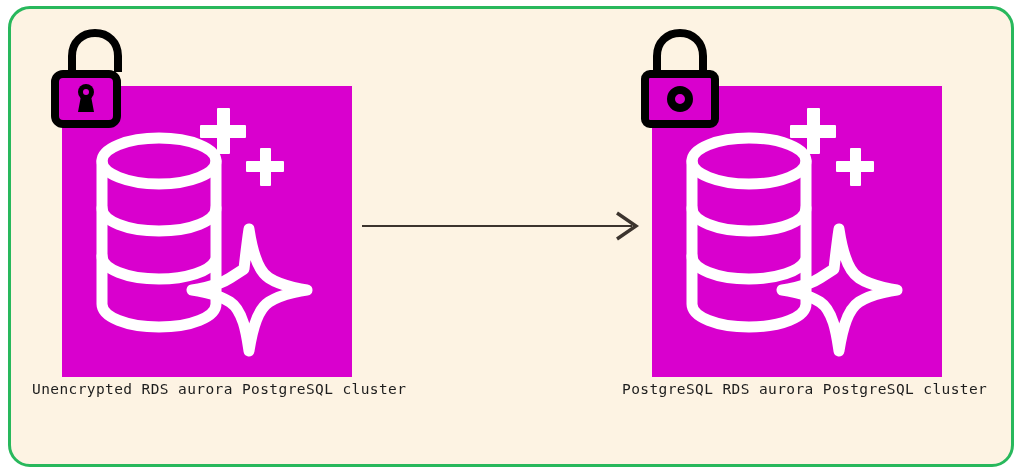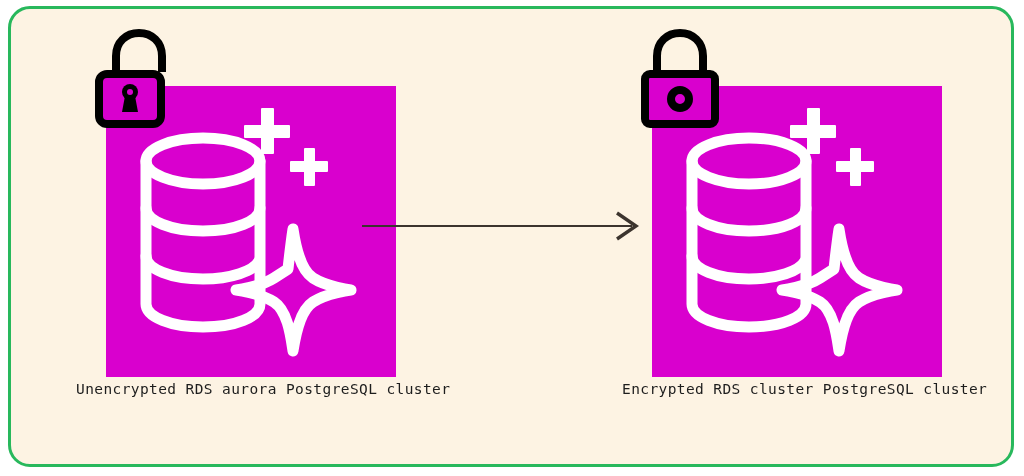--- a/index.html
+++ b/index.html
@@ -33,21 +33,21 @@
     background: #fdf3e3;
     border: 3px solid #28b85c;
     border-radius: 22px;
   }
 
   
   .node {
     position: absolute;
     width: 290px;
   }
-  #node-unencrypted { left: 62px; top: 86px; margin-left: 44px; }
+  #node-unencrypted { left: 62px; top: 86px; }
   #node-encrypted   { left: 652px; top: 86px; }
 
   .node-tile {
     position: relative;
     width: 290px;
     height: 291px;
     background: #d900ce;
   }
 
   .node-label {
@@ -179,16 +179,16 @@
         </g>
       </svg>
 
       <svg class="lock-badge" viewBox="0 0 84 100">
         <path d="M17 50 L17 28 C17 14 27 5 40 5 C53 5 63 14 63 28 L63 50" fill="none" stroke="#000000" stroke-width="8" stroke-linecap="butt"></path>
         <rect x="5" y="46" width="70" height="50" rx="5" fill="#d900ce" stroke="#000000" stroke-width="8"></rect>
         <circle cx="40" cy="71" r="9" fill="none" stroke="#000000" stroke-width="8"></circle>
       </svg>
 
     </div>
-    <div class="node-label">Encrypted RDS cluster PostgreSQL cluster</div>
+    <div class="node-label">PostgreSQL RDS aurora PostgreSQL cluster</div>
   </div>
 
 </div>
 
 </body></html>

